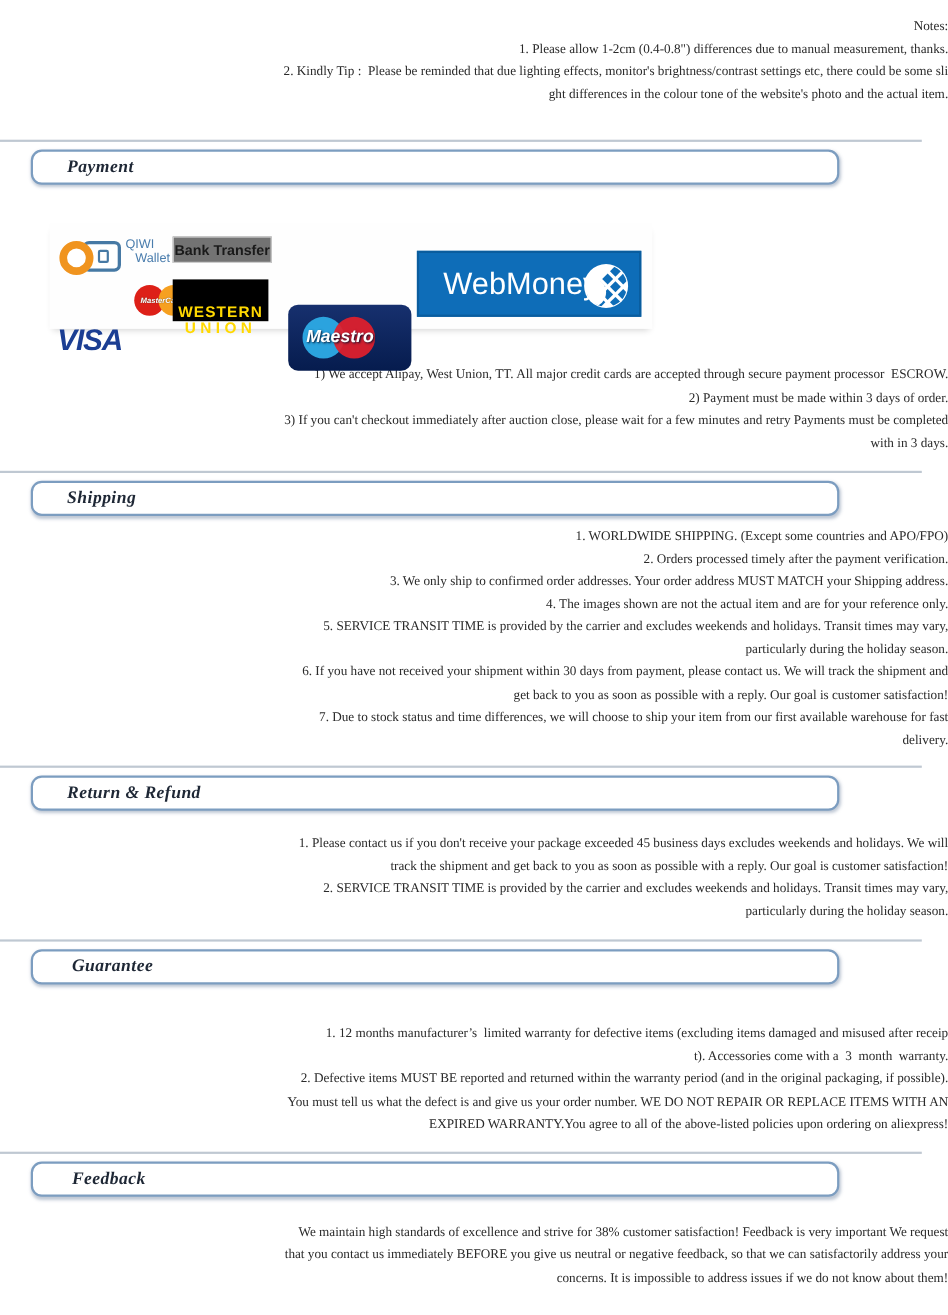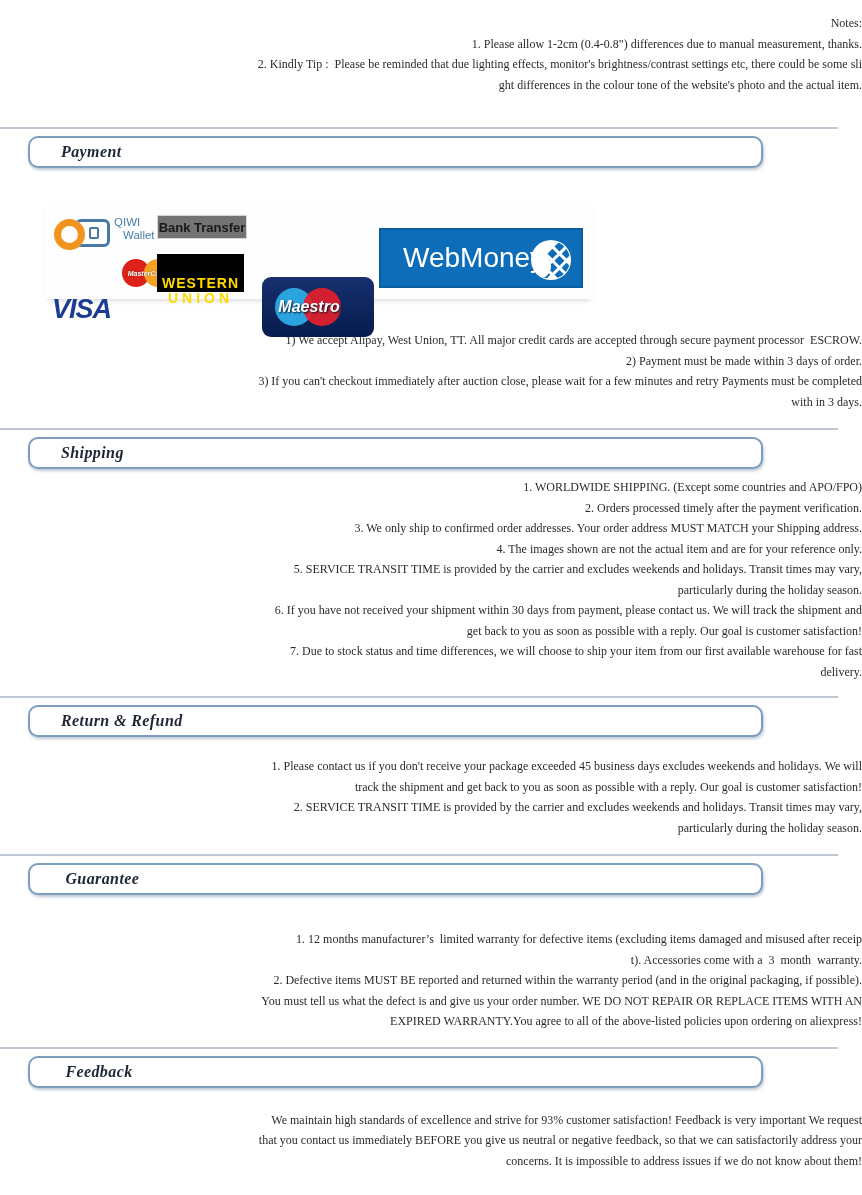--- a/index.html
+++ b/index.html
@@ -183,19 +183,19 @@
       <div class="bl">EXPIRED WARRANTY.You agree to all of the above-listed policies upon ordering on aliexpress!</div>
     </div>
   </section>
 
   <section>
     <div class="rule sp-feedback-rule"></div>
     <div class="hdrbox">
       <span class="hdr"> Feedback</span>
     </div>
     <div class="para sp-feedback-para">
-      <div class="bl">We maintain high standards of excellence and strive for 93% customer satisfaction! Feedback is very important We request</div>
+      <div class="bl">We maintain high standards of excellence and strive for 38% customer satisfaction! Feedback is very important We request</div>
       <div class="bl">that you contact us immediately BEFORE you give us neutral or negative feedback, so that we can satisfactorily address your</div>
       <div class="bl"> concerns. It is impossible to address issues if we do not know about them!</div>
     </div>
   </section>
 
 </div>
 
 </body></html>

